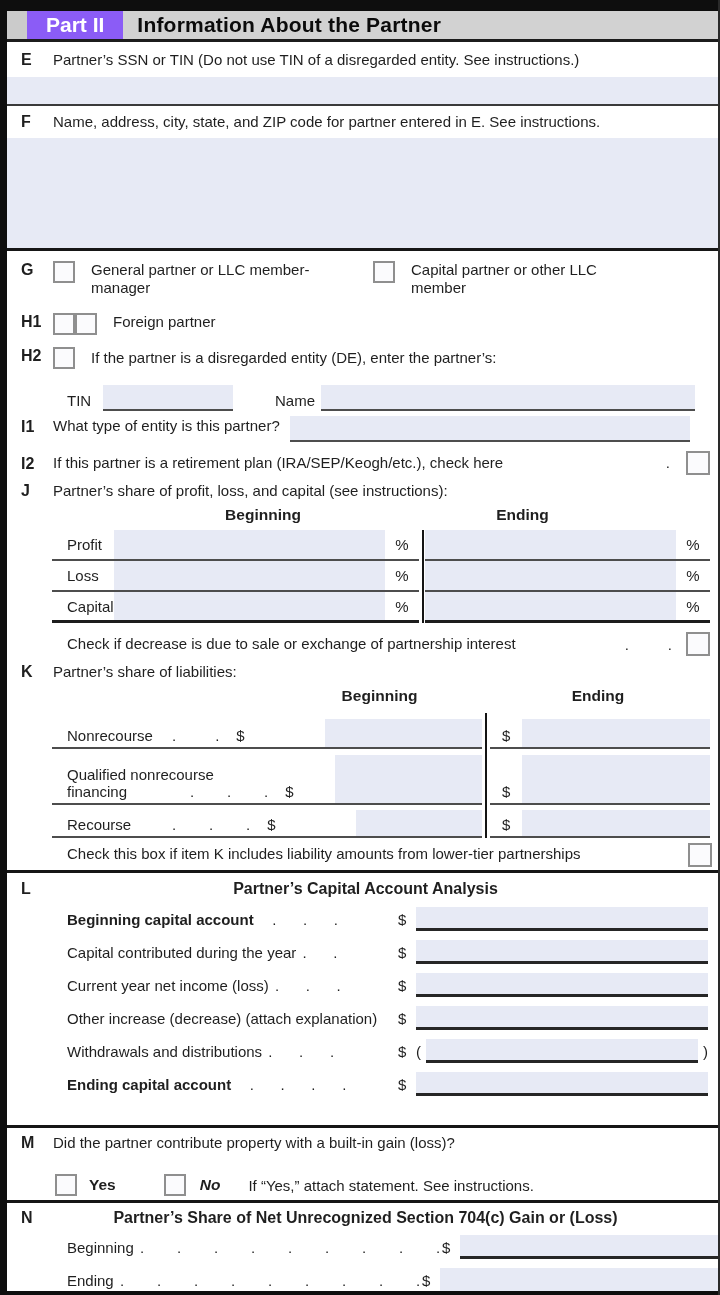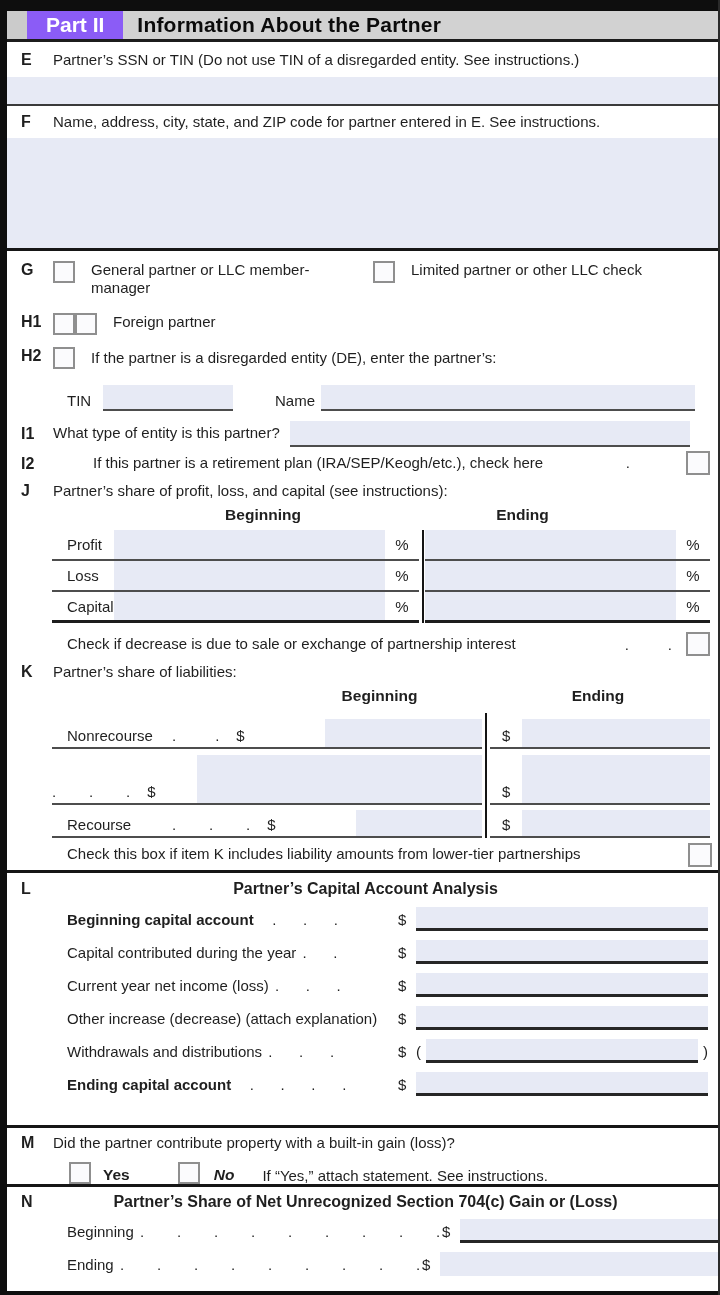--- a/index.html
+++ b/index.html
@@ -47,24 +47,24 @@
   .h2-label { margin-left:16px; padding-top:2px; }
 
   
   .tin-row { padding-left:60px; height:34px; align-items:flex-end; padding-right:23px; }
   .tin-label { width:36px; font-size:15px; padding-bottom:2px; }
   .tin-field { width:130px; height:26px; }
   .name-label { width:46px; margin-left:42px; font-size:15px; padding-bottom:2px; }
   .name-field { flex:1; height:26px; }
 
   
-  .i1-row { height:36px; align-items:flex-end; padding-right:28px; }
+  .i1-row { height:36px; align-items:center; padding-right:28px; }
   .i1-label { padding-bottom:4px; }
   .i1-field { flex:1; height:26px; margin-left:10px; }
-  .i2-row { height:32px; align-items:center; padding-right:8px;gap:40px; }
+  .i2-row { height:32px; align-items:center; padding-right:8px; }
   .i2-label { padding-top:2px; }
   .spacer { flex:1; }
 
   
   .j-label-row { height:27px; padding-top:3px; }
   .j-table { margin-left:45px; margin-right:8px; }
   .j-heads { display:flex; height:24px; }
   .jh-l { width:367px; text-align:center; padding-left:55px; font-weight:bold; font-size:15.5px; }
   .jh-r { flex:1; margin-left:6px; text-align:center; padding-right:90px; font-weight:bold; font-size:15.5px; }
   .j-rows { position:relative; }
@@ -111,21 +111,21 @@
   .lrow { height:33px; padding-left:60px; padding-right:10px; align-items:center; display:flex; }
   .lrow .llabel { font-size:15px; white-space:pre; }
   .ldollar { width:18px; font-size:15px; flex-shrink:0; }
   .lfield { width:292px; height:24px; border-bottom:3px solid #262626; flex-shrink:0; }
   .lfield.paren { width:272px; }
   .paren-ch { font-size:15px; width:10px; flex-shrink:0; }
   .l-gap { height:24px; }
 
   
   .m-label-row { padding-top:6px; height:27px; }
-  .m-answers { height:29px; align-items:flex-end; padding-left:62px; }
+  .m-answers { height:29px; align-items:center; padding-left:48px;margin-top:16px; }
   .m-yes { font-weight:bold; font-size:15.5px; margin-left:12px; }
   .m-no { font-weight:bold; font-size:15.5px; margin-left:14px;font-style:italic; }
   .m-cb2 { margin-left:48px; }
   .m-note { font-size:15px; margin-left:28px; }
 
   
   .n-title-row { padding-top:6px; height:28px; }
   .nrow { height:33px; padding-left:60px; padding-right:10px; align-items:center; display:flex; }
   .nrow .llabel { font-size:15px; white-space:pre; }
   .bottom-edge { position:absolute; left:0; right:0; bottom:0; height:4px; background:#0e0e0e; }
@@ -154,21 +154,21 @@
     <span class="label">Name, address, city, state, and ZIP code for partner entered in E. See instructions.</span>
   </div>
   <div class="field f-field"></div>
   <div class="hr3"></div>
 
   <div class="row g-row">
     <span class="sec-id">G</span>
     <span class="cb"></span>
     <span class="label opt-label1">General partner or LLC member-manager</span>
     <span class="cb"></span>
-    <span class="label opt-label2">Limited partner or other LLC check</span>
+    <span class="label opt-label2">Capital partner or other LLC member</span>
   </div>
 
   <div class="row h1-row">
     <span class="sec-id">H1</span>
     <span class="cb"></span>
     <span class="cb"></span>
     <span class="label opt-label2">Foreign partner</span>
   </div>
 
   <div class="row h2-row">
@@ -269,20 +269,24 @@
           <span class="kdollar">$</span>
           <span class="kfield field kfield-gap"></span>
         </div>
         <div class="kcell-r">
           <span class="kr-dollar">$</span>
           <span class="kfield field"></span>
         </div>
       </div>
       <div class="krow row-qualified">
         <div class="kcell-l">
+          <span class="klabel-col">
+            <span class="l1">Qualified nonrecourse</span>
+            <span class="l2">financing</span>
+          </span>
           <span class="dots" style="margin-bottom:3px;">.     .     .</span>
           <span class="kdollar">$</span>
           <span class="kfield field" style="margin-left:30px;"></span>
         </div>
         <div class="kcell-r">
           <span class="kr-dollar">$</span>
           <span class="kfield field"></span>
         </div>
       </div>
       <div class="krow row-recourse">

